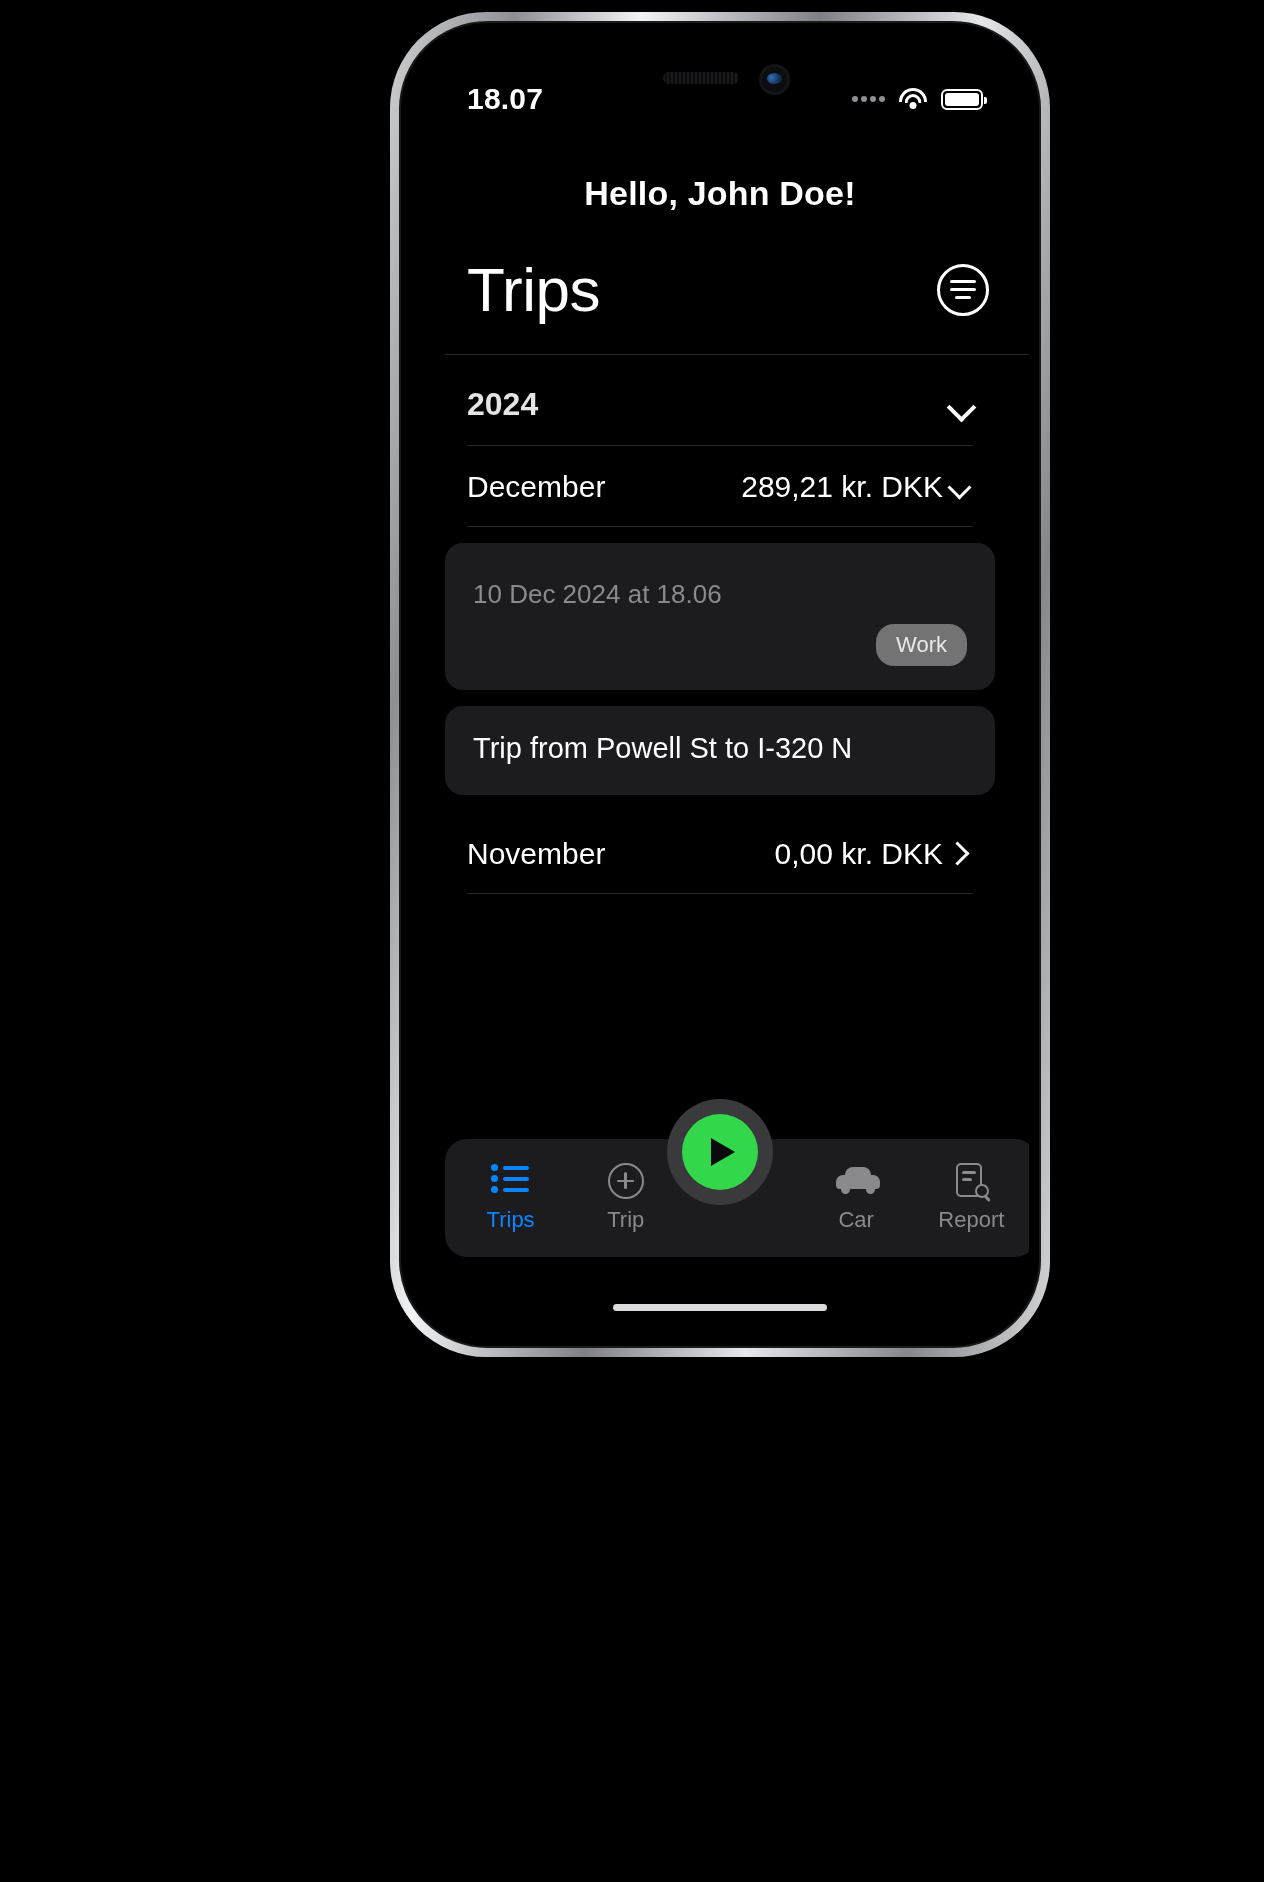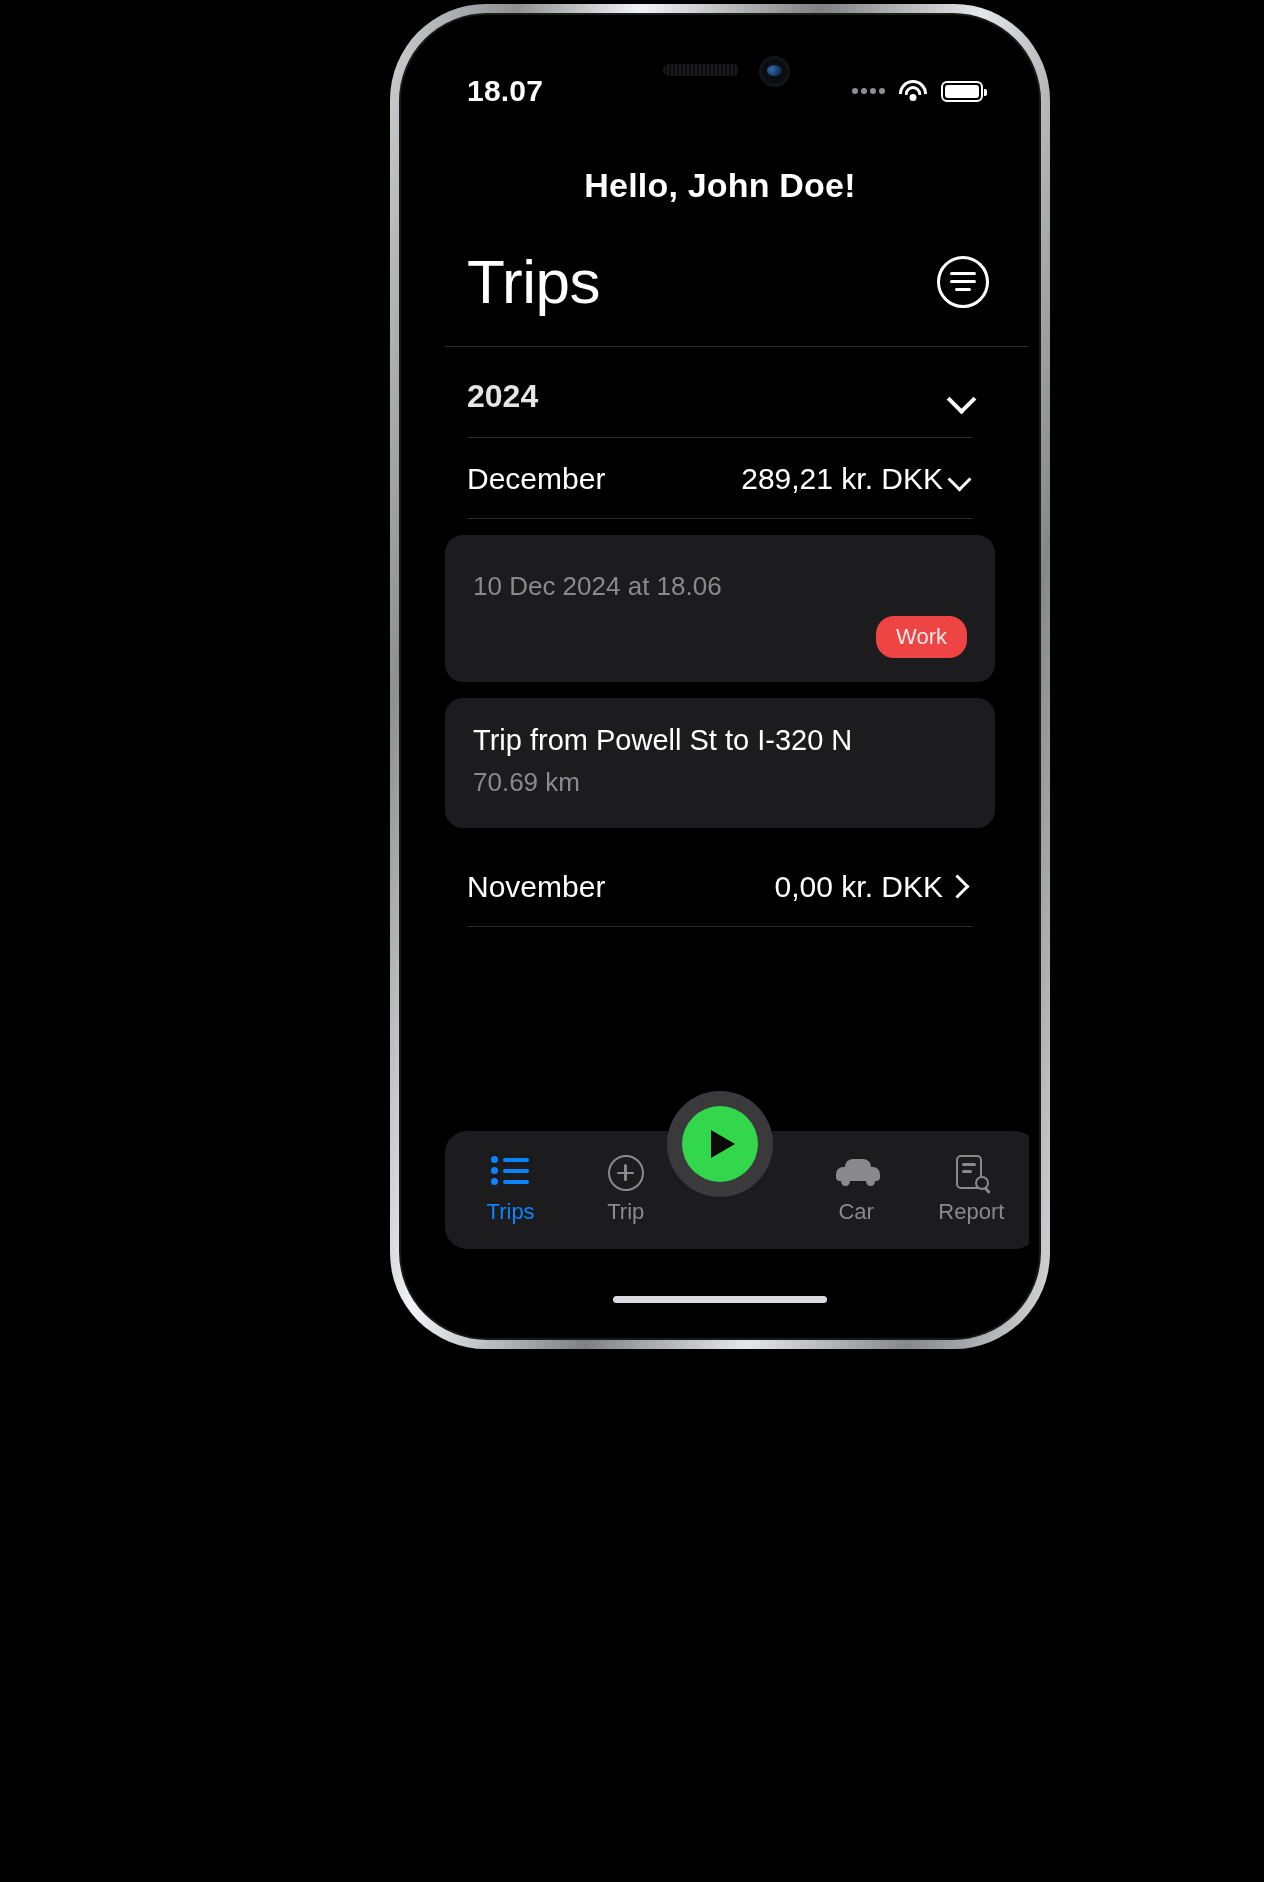--- a/index.html
+++ b/index.html
@@ -7,21 +7,21 @@
     width: 1264px; height: 1882px;
     background: #000;
     font-family: "Liberation Sans", sans-serif;
     overflow: hidden;
   }
   #stage { position: relative; width: 1264px; height: 1882px; background: #000; }
 
   
   .phone-frame {
     position: absolute;
-    left: 390px; top: 4px;
+    left: 390px; top: 12px;
     width: 660px; height: 1345px;
     border-radius: 96px;
     background: linear-gradient(100deg,#cfd0d2 0%,#8d8f93 14%,#f2f3f4 28%,#7e8084 48%,#e6e7e9 66%,#85878b 84%,#d6d7d9 100%);
     padding: 9px;
   }
   .phone-frame-inner {
     position: absolute; inset: 9px;
     border-radius: 88px;
     background: #000;
     border: 2px solid #1a1a1a;
@@ -157,21 +157,21 @@
     margin: 16px 34px 0 34px;
     background: #1c1c1e;
     border-radius: 18px;
     padding: 26px 28px 24px 28px;
     position: relative;
   }
   .trip-title { color: #fff; font-size: 29px; font-weight: 400; line-height: 1.15; }
   .trip-sub { color: #8a8a8e; font-size: 26px; font-weight: 400; margin-top: 10px; }
   .trip-tag-row { display: flex; justify-content: flex-end; margin-top: 14px; }
   .trip-tag {
-    background: #ef4444; color: #e9e9ea;
+    background: #737373; color: #e9e9ea;
     font-size: 22px; padding: 8px 20px; border-radius: 18px;
   }
   .trip-card.no-tag { padding-bottom: 30px; }
 
   
   .tabbar {
     position: absolute; left: 34px; bottom: 80px; width: 592px; height: 118px;
     background: #1c1c1e; border-radius: 22px;
     display: flex; align-items: center; justify-content: space-around;
     padding: 0 8px;
@@ -329,21 +329,20 @@
 
         <div class="trip-card">
           <div class="trip-sub">10 Dec 2024 at 18.06</div>
           <div class="trip-tag-row">
             <div class="trip-tag">Work</div>
           </div>
         </div>
 
         <div class="trip-card no-tag">
           <div class="trip-title">Trip from Powell St to I-320 N</div>
-          <div class="trip-sub">70.69 km</div>
         </div>
 
         <div class="month-row" style="margin-top:18px;">
           <div class="month-label">November</div>
           <div class="month-right">
             <div class="month-amount">0,00 kr. DKK</div>
             <div class="chev right small"></div>
           </div>
         </div>
 

